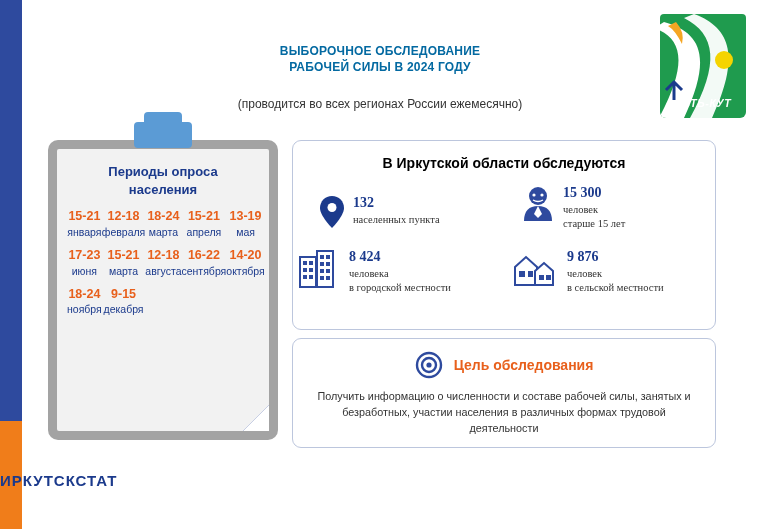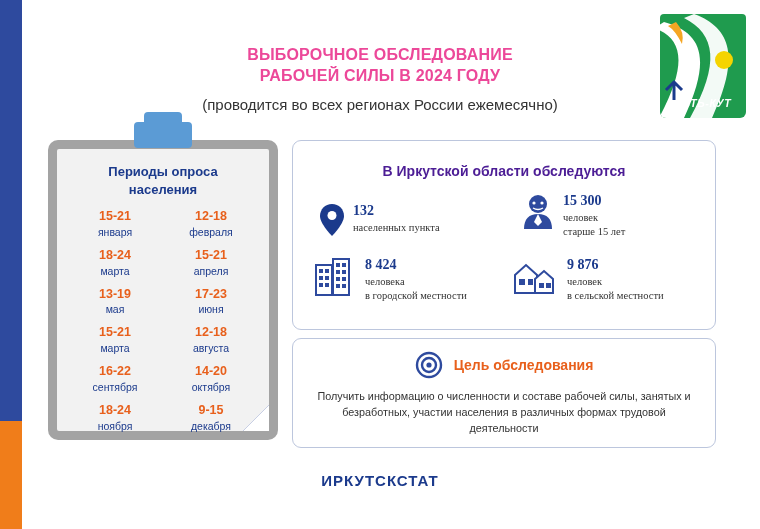--- a/index.html
+++ b/index.html
@@ -18,25 +18,25 @@
     position: absolute; left: 0; bottom: 0; width: 22px; height: 108px;
     background: #f07d1a;
   }
 
   
   .header {
     position: absolute; left: 150px; top: 44px; width: 460px;
     text-align: center;
   }
   .header h1 {
-    font-size: 16px; font-weight: bold; color: #ec4899;
+    font-size: 12px; font-weight: bold; color: #0369a1;
     line-height: 1.32; letter-spacing: .2px;
   }
   .header .sub {
-    margin-top: 10px; font-size: 15px; color: #333;
+    margin-top: 21px; font-size: 12px; color: #333;
   }
 
   
   .logo {
     position: absolute; left: 660px; top: 14px; width: 86px; height: 104px;
   }
   .logo .shield {
     width: 86px; height: 104px;
     background: #1f9b4e;
     border-radius: 4px 4px 6px 6px;
@@ -87,21 +87,21 @@
     border-right: 26px solid #ffffff;
     border-top: 26px solid transparent;
   }
   .paper h2 {
     text-align: center; color: #1b3a8c;
     font-size: 13px; font-weight: bold; line-height: 1.35;
     margin-bottom: 12px;
   }
   .periods {
     display: grid;
-    grid-template-columns: 1fr 1fr;
+    grid-template-columns: 1fr 1fr 1fr 1fr 1fr;
     row-gap: 11px;
   }
   .period { text-align: center; }
   .period .range {
     color: #e8601c; font-size: 12.5px; font-weight: bold; line-height: 1.1;
   }
   .period .month {
     color: #1b3a8c; font-size: 10.5px; margin-top: 2px;
   }
 
@@ -109,57 +109,57 @@
   .card {
     position: absolute;
     background: #ffffff;
     border: 1px solid #bcc6dd;
     border-radius: 9px;
   }
   .card-region { left: 292px; top: 140px; width: 424px; height: 190px; }
   .card-goal   { left: 292px; top: 338px; width: 424px; height: 110px; }
 
   .card-region h3 {
-    text-align: center; color: #4c1d95; font-size: 14px; font-weight: bold;
-    margin-top: 22px;
+    text-align: center; color: #000000; font-size: 14px; font-weight: bold;
+    margin-top: 14px;
   }
   .stats {
     position: relative; width: 100%; height: 140px; font-family: Liberation Serif, serif;
   }
   .stat { position: absolute; display: flex; align-items: flex-start; gap: 8px; }
   .stat .num {
     color: #1b3a8c; font-size: 14px; font-weight: bold; line-height: 1.15;
   }
   .stat .lbl {
     color: #333; font-size: 10.5px; line-height: 1.3; margin-top: 2px;
   }
   .s1 { left: 26px; top: 24px; }
   .s2 { left: 228px; top: 14px; }
-  .s3 { left: 20px;  top: 78px; }
+  .s3 { left: 4px;  top: 78px; }
   .s4 { left: 218px; top: 78px; }
 
   .icon { flex: none; }
 
   
   .goal-head {
     display: flex; align-items: center; justify-content: center;
     gap: 11px; margin-top: 12px;
   }
   .goal-head .title {
     color: #e8601c; font-size: 14px; font-weight: bold;
   }
   .goal-text {
     margin: 9px 18px 0 18px; text-align: center;
     color: #333; font-size: 10.8px; line-height: 1.5;
   }
 
   
   .footer {
     position: absolute; left: 0; top: 472px; width: 760px;
-    text-align: center; color: #1b3a8c;
+    color: #1b3a8c;
     font-size: 15px; font-weight: bold; letter-spacing: 1px;
   }
 </style>
 </head>
 <body>
 
 <div class="left-stripe">
   <div class="orange"></div>
 </div>
 

